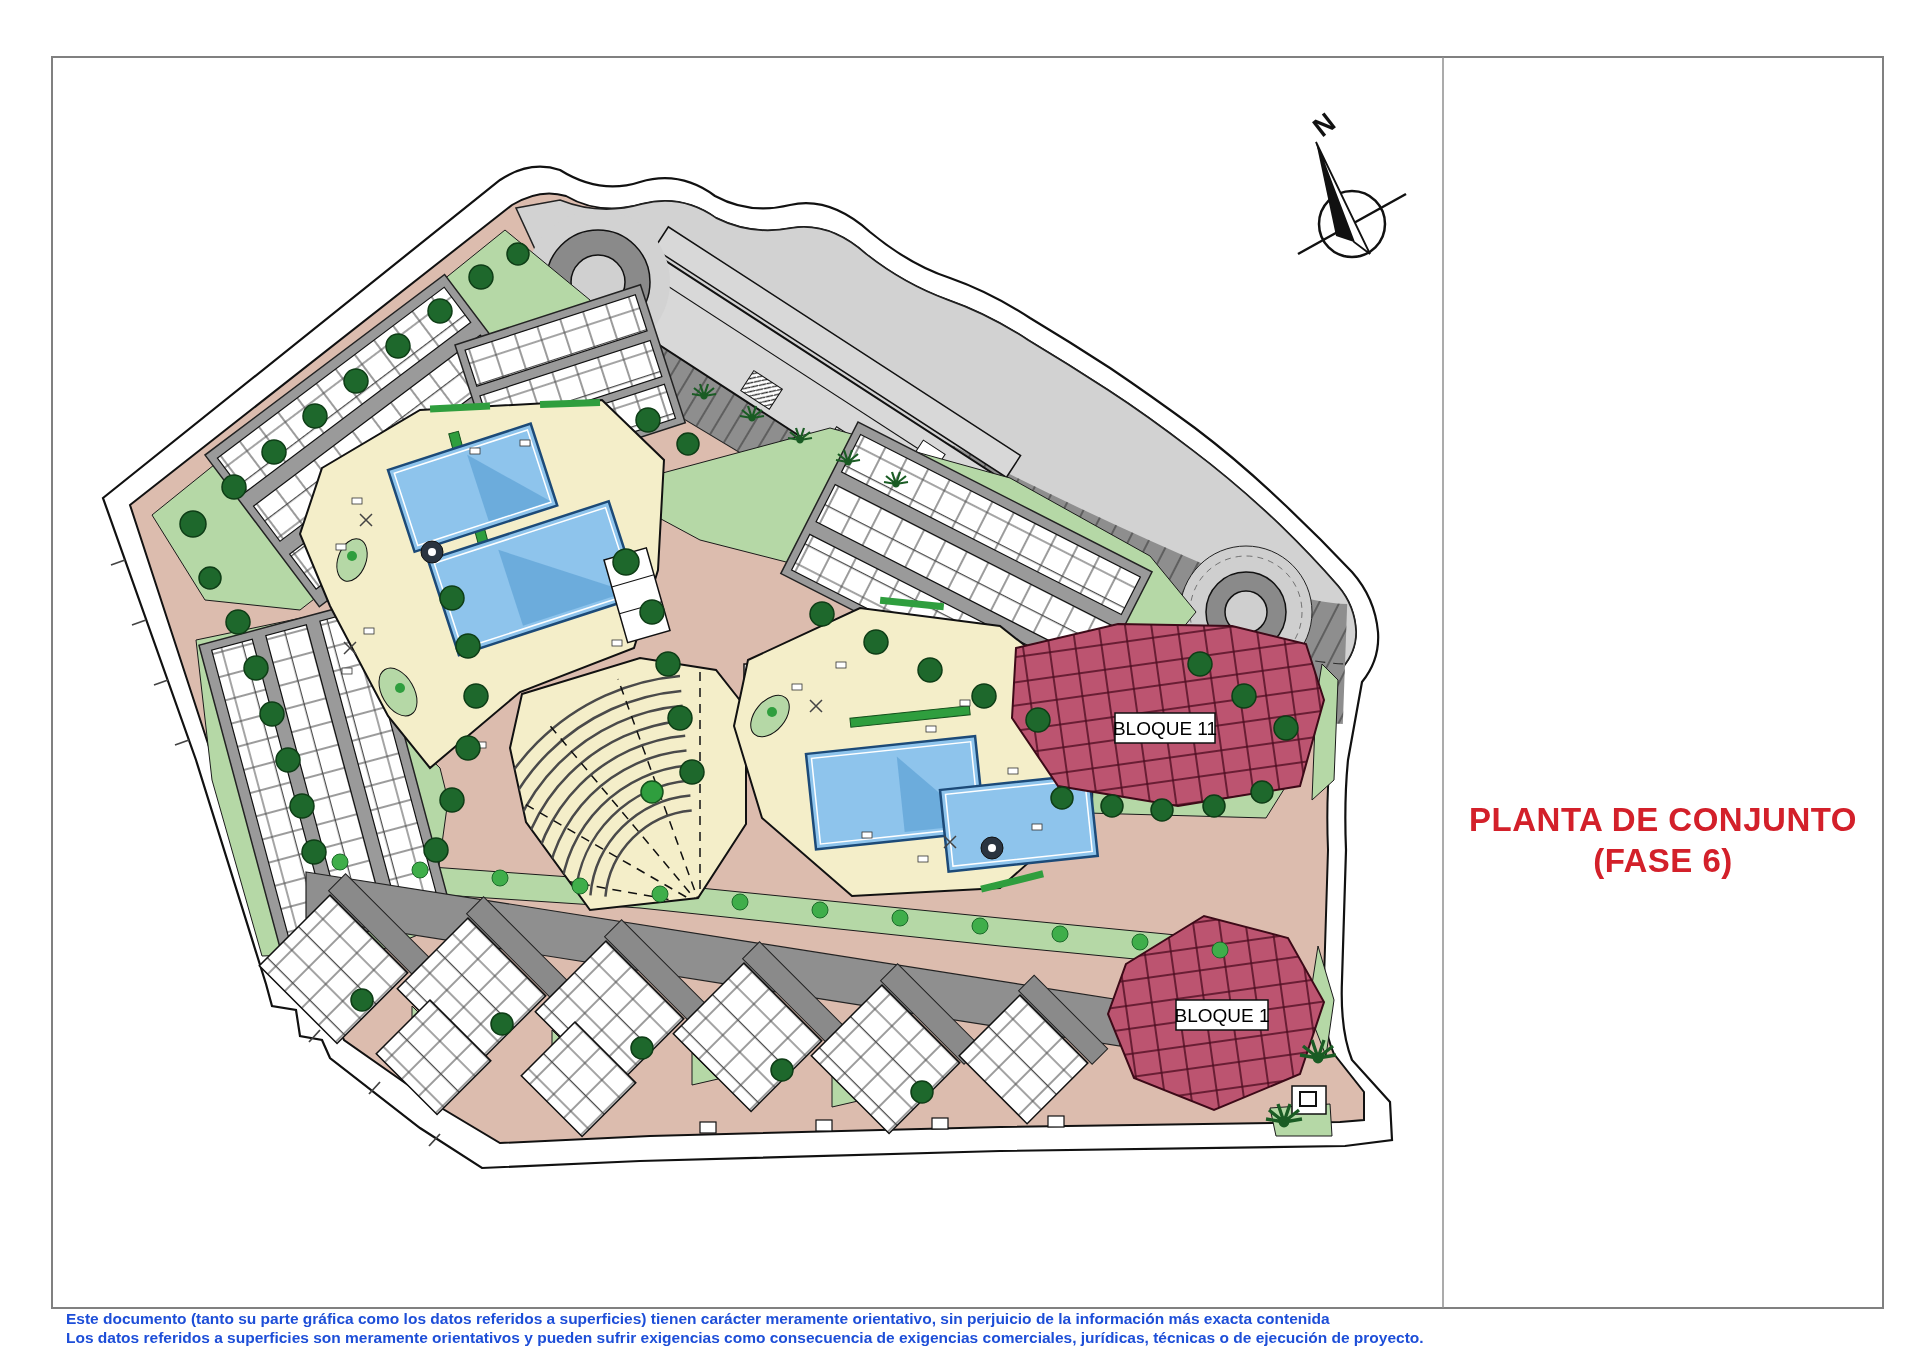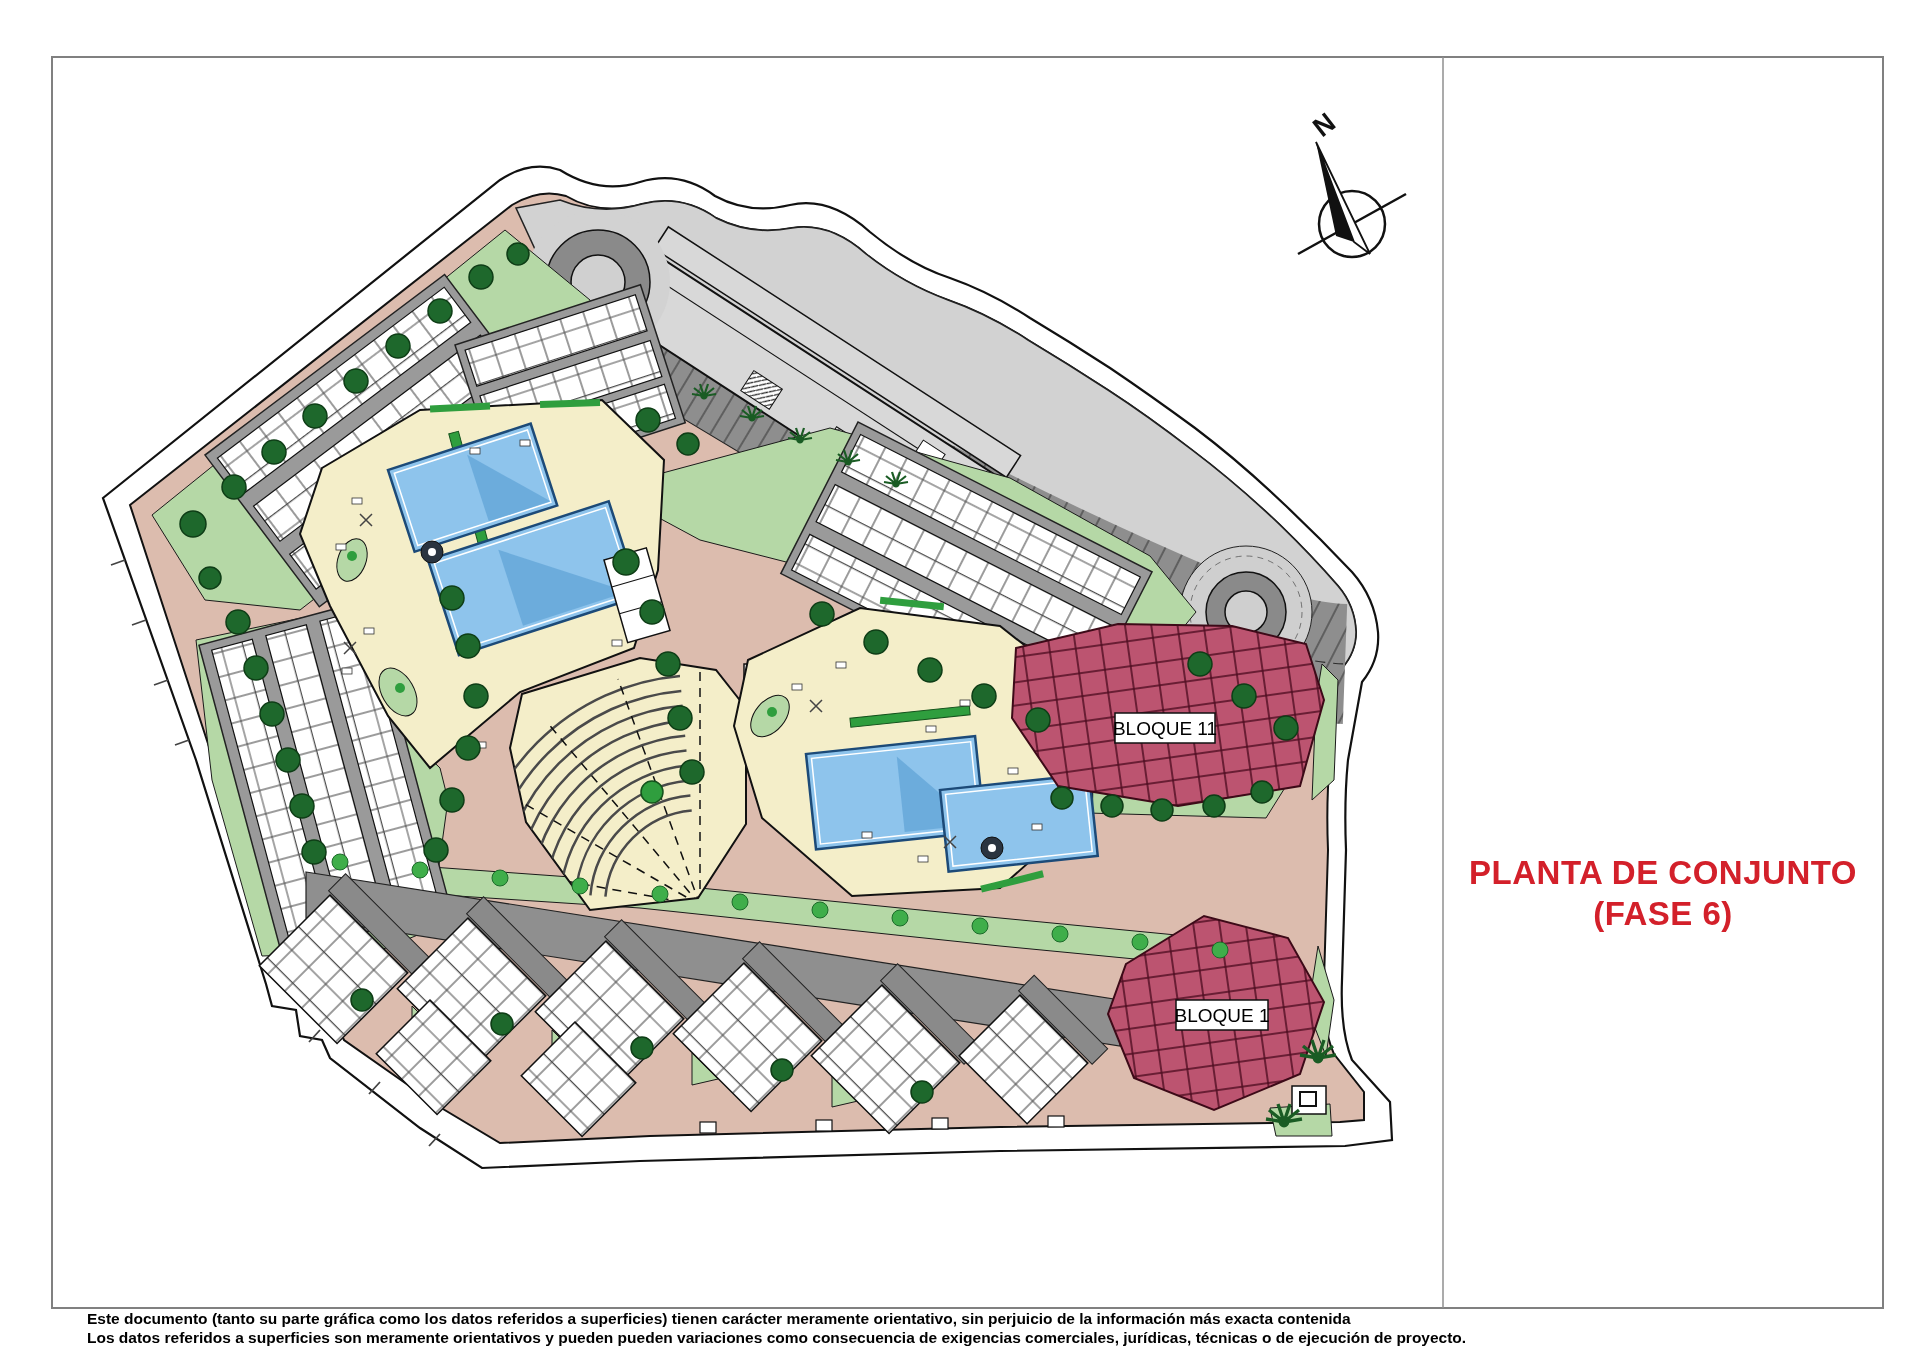--- a/index.html
+++ b/index.html
@@ -1,23 +1,23 @@
 <!DOCTYPE html>
 <html><head>
 <meta charset="utf-8">
 <style>
   html,body{margin:0;padding:0;background:#ffffff;}
   .sheet{position:relative;width:1920px;height:1357px;background:#fff;
          font-family:"Liberation Sans",sans-serif;overflow:hidden;}
   .plan-svg{position:absolute;left:0;top:0;}
-  .title-block{position:absolute;left:1443px;top:853px;width:440px;
+  .title-block{position:absolute;left:1443px;top:800px;width:440px;
                text-align:center;color:#d3202a;font-weight:bold;
                font-size:33px;line-height:1.24;letter-spacing:.5px;}
-  .disclaimer{position:absolute;left:87px;top:1310px;width:1820px;
-              font-size:15.5px;font-weight:bold;color:#000000;line-height:1.22;
+  .disclaimer{position:absolute;left:66px;top:1310px;width:1820px;
+              font-size:15.5px;font-weight:bold;color:#1d4ed8;line-height:1.22;
               white-space:nowrap;}
 </style>
 </head>
 <body>
 
 <div class="sheet">
 
 <svg class="plan-svg" width="1920" height="1357" viewBox="0 0 1920 1357">
   <defs>
 
@@ -441,16 +441,16 @@
   </g>
 </svg>
 
 <div class="title-block">
   <div>PLANTA DE CONJUNTO</div>
   <div>(FASE 6)</div>
 </div>
 
 <div class="disclaimer">
   <div>Este documento (tanto su parte gráfica como los datos referidos a superficies) tienen carácter meramente orientativo, sin perjuicio de la información más exacta contenida</div>
-  <div>Los datos referidos a superficies son meramente orientativos y pueden pueden variaciones como consecuencia de exigencias comerciales, jurídicas, técnicas o de ejecución de proyecto.</div>
+  <div>Los datos referidos a superficies son meramente orientativos y pueden sufrir exigencias como consecuencia de exigencias comerciales, jurídicas, técnicas o de ejecución de proyecto.</div>
 </div>
 
 </div>
 
 </body></html>

